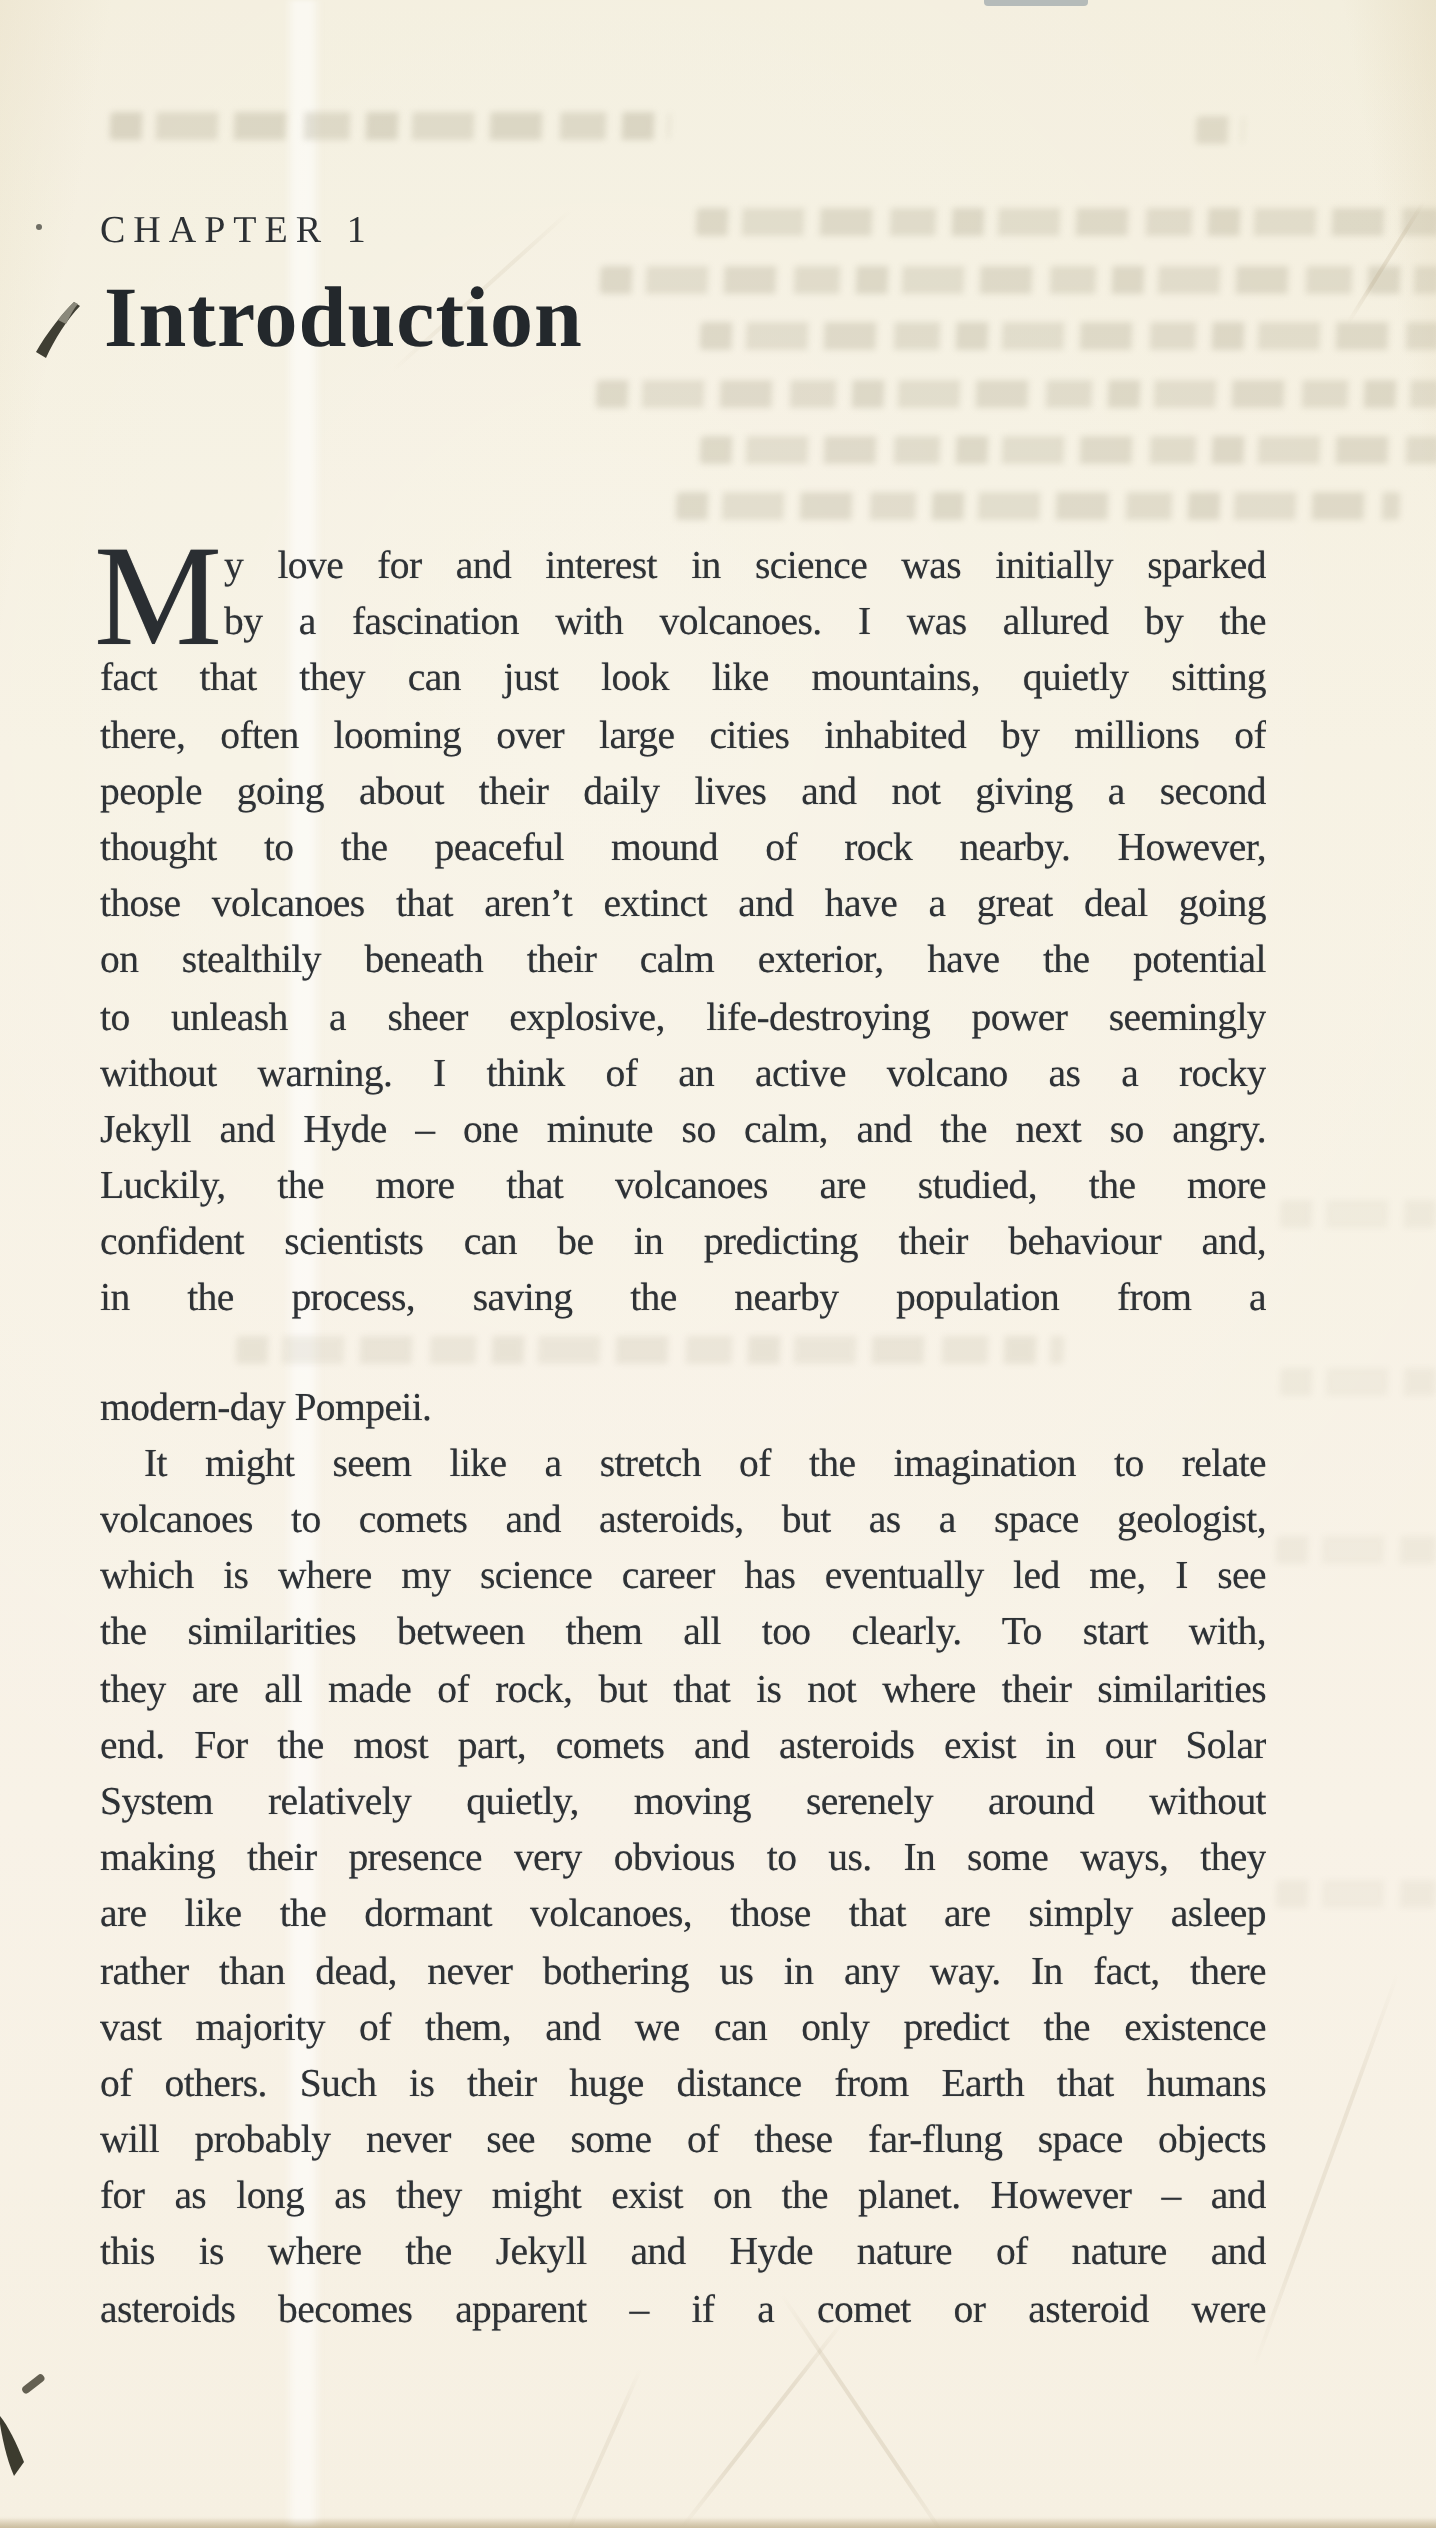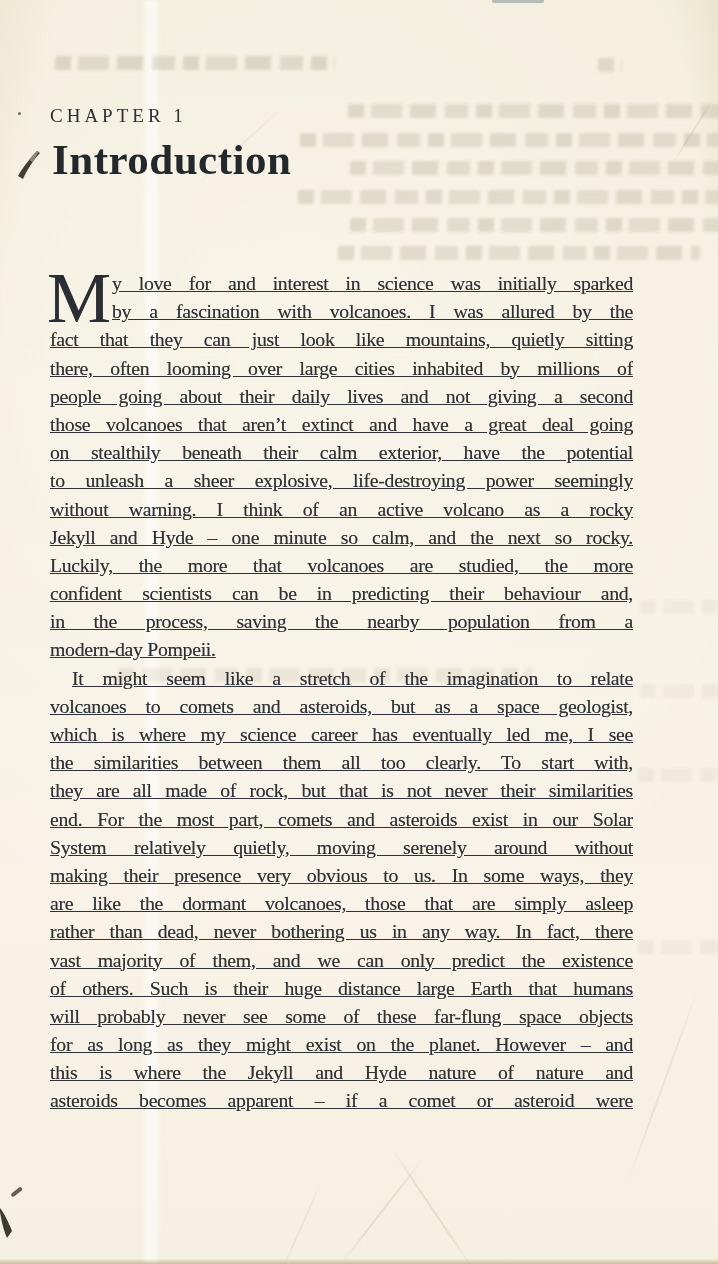--- a/index.html
+++ b/index.html
@@ -52,22 +52,22 @@
     position:absolute;left:46px;top:131px;
     font-size:43px;font-weight:bold;color:#23282c;line-height:1.05;
     letter-spacing:0.5px;
   }
   
   .bodytext{
     position:absolute;left:50px;top:269px;width:583px;
     font-size:19.8px;line-height:28.2px;letter-spacing:-0.3px;
     color:#2e3236;text-shadow:0 0 0.4px rgba(46,50,54,0.55);
   }
-  .line{text-align:justify;text-align-last:justify;height:28.2px;overflow:hidden;text-decoration:underline;}
-  .line.no-just{text-align-last:left;}
+  .line{text-align:justify;text-align-last:justify;height:28.2px;overflow:hidden;}
+  .line.no-just{text-align-last:left;margin-top:26px;}
   .line.dc{padding-left:62px;}
   .line.ind{padding-left:22px;}
   .dropcap{
     position:absolute;left:-3px;top:2px;
     font-size:72px;line-height:54px;color:#2a2e32;
     letter-spacing:0;
   }
   .mark-svg{position:absolute;}
 </style>
 </head>
@@ -112,41 +112,42 @@
   <div class="chapter">CHAPTER 1</div>
   <h1 class="title" style="margin:6px">Introduction</h1>
 
   <div class="bodytext">
       <span class="dropcap">M</span>
       <div class="line dc">y love for and interest in science was initially sparked</div>
       <div class="line dc">by a fascination with volcanoes. I was allured by the</div>
       <div class="line">fact that they can just look like mountains, quietly sitting</div>
       <div class="line">there, often looming over large cities inhabited by millions of</div>
       <div class="line">people going about their daily lives and not giving a second</div>
+      <div class="line">thought to the peaceful mound of rock nearby. However,</div>
       <div class="line">those volcanoes that aren’t extinct and have a great deal going</div>
       <div class="line">on stealthily beneath their calm exterior, have the potential</div>
       <div class="line">to unleash a sheer explosive, life-destroying power seemingly</div>
       <div class="line">without warning. I think of an active volcano as a rocky</div>
-      <div class="line">Jekyll and Hyde – one minute so calm, and the next so rocky.</div>
+      <div class="line">Jekyll and Hyde – one minute so calm, and the next so angry.</div>
       <div class="line">Luckily, the more that volcanoes are studied, the more</div>
       <div class="line">confident scientists can be in predicting their behaviour and,</div>
       <div class="line">in the process, saving the nearby population from a</div>
       <div class="line no-just">modern-day Pompeii.</div>
       <div class="line ind">It might seem like a stretch of the imagination to relate</div>
       <div class="line">volcanoes to comets and asteroids, but as a space geologist,</div>
       <div class="line">which is where my science career has eventually led me, I see</div>
       <div class="line">the similarities between them all too clearly. To start with,</div>
-      <div class="line">they are all made of rock, but that is not never their similarities</div>
+      <div class="line">they are all made of rock, but that is not where their similarities</div>
       <div class="line">end. For the most part, comets and asteroids exist in our Solar</div>
       <div class="line">System relatively quietly, moving serenely around without</div>
       <div class="line">making their presence very obvious to us. In some ways, they</div>
       <div class="line">are like the dormant volcanoes, those that are simply asleep</div>
       <div class="line">rather than dead, never bothering us in any way. In fact, there</div>
       <div class="line">vast majority of them, and we can only predict the existence</div>
-      <div class="line">of others. Such is their huge distance large Earth that humans</div>
+      <div class="line">of others. Such is their huge distance from Earth that humans</div>
       <div class="line">will probably never see some of these far-flung space objects</div>
       <div class="line">for as long as they might exist on the planet. However – and</div>
       <div class="line">this is where the Jekyll and Hyde nature of nature and</div>
       <div class="line">asteroids becomes apparent – if a comet or asteroid were</div>
     </div>
 
   <div class="bottom-edge"></div>
 </div>
 
 </body></html>

